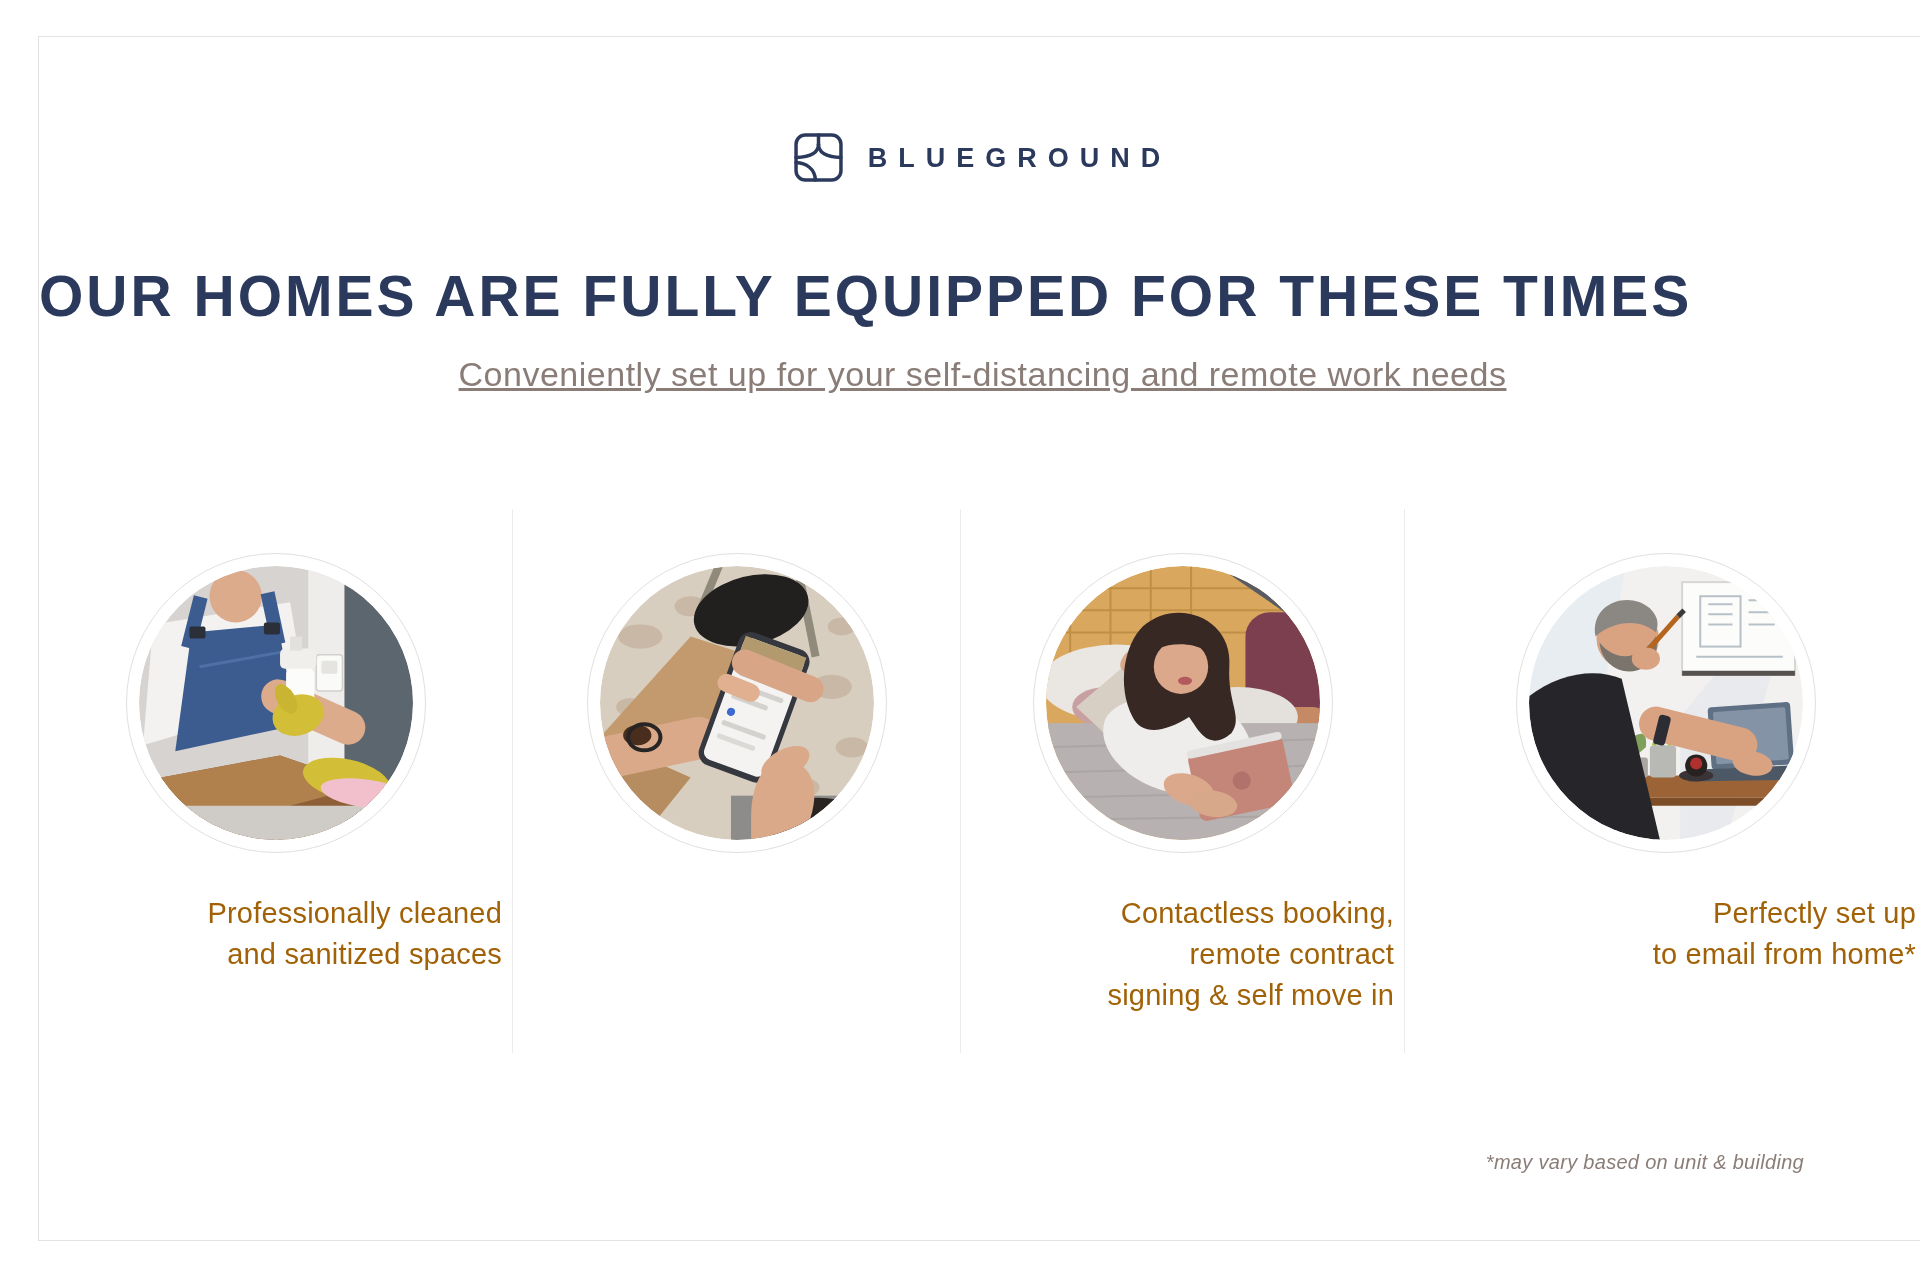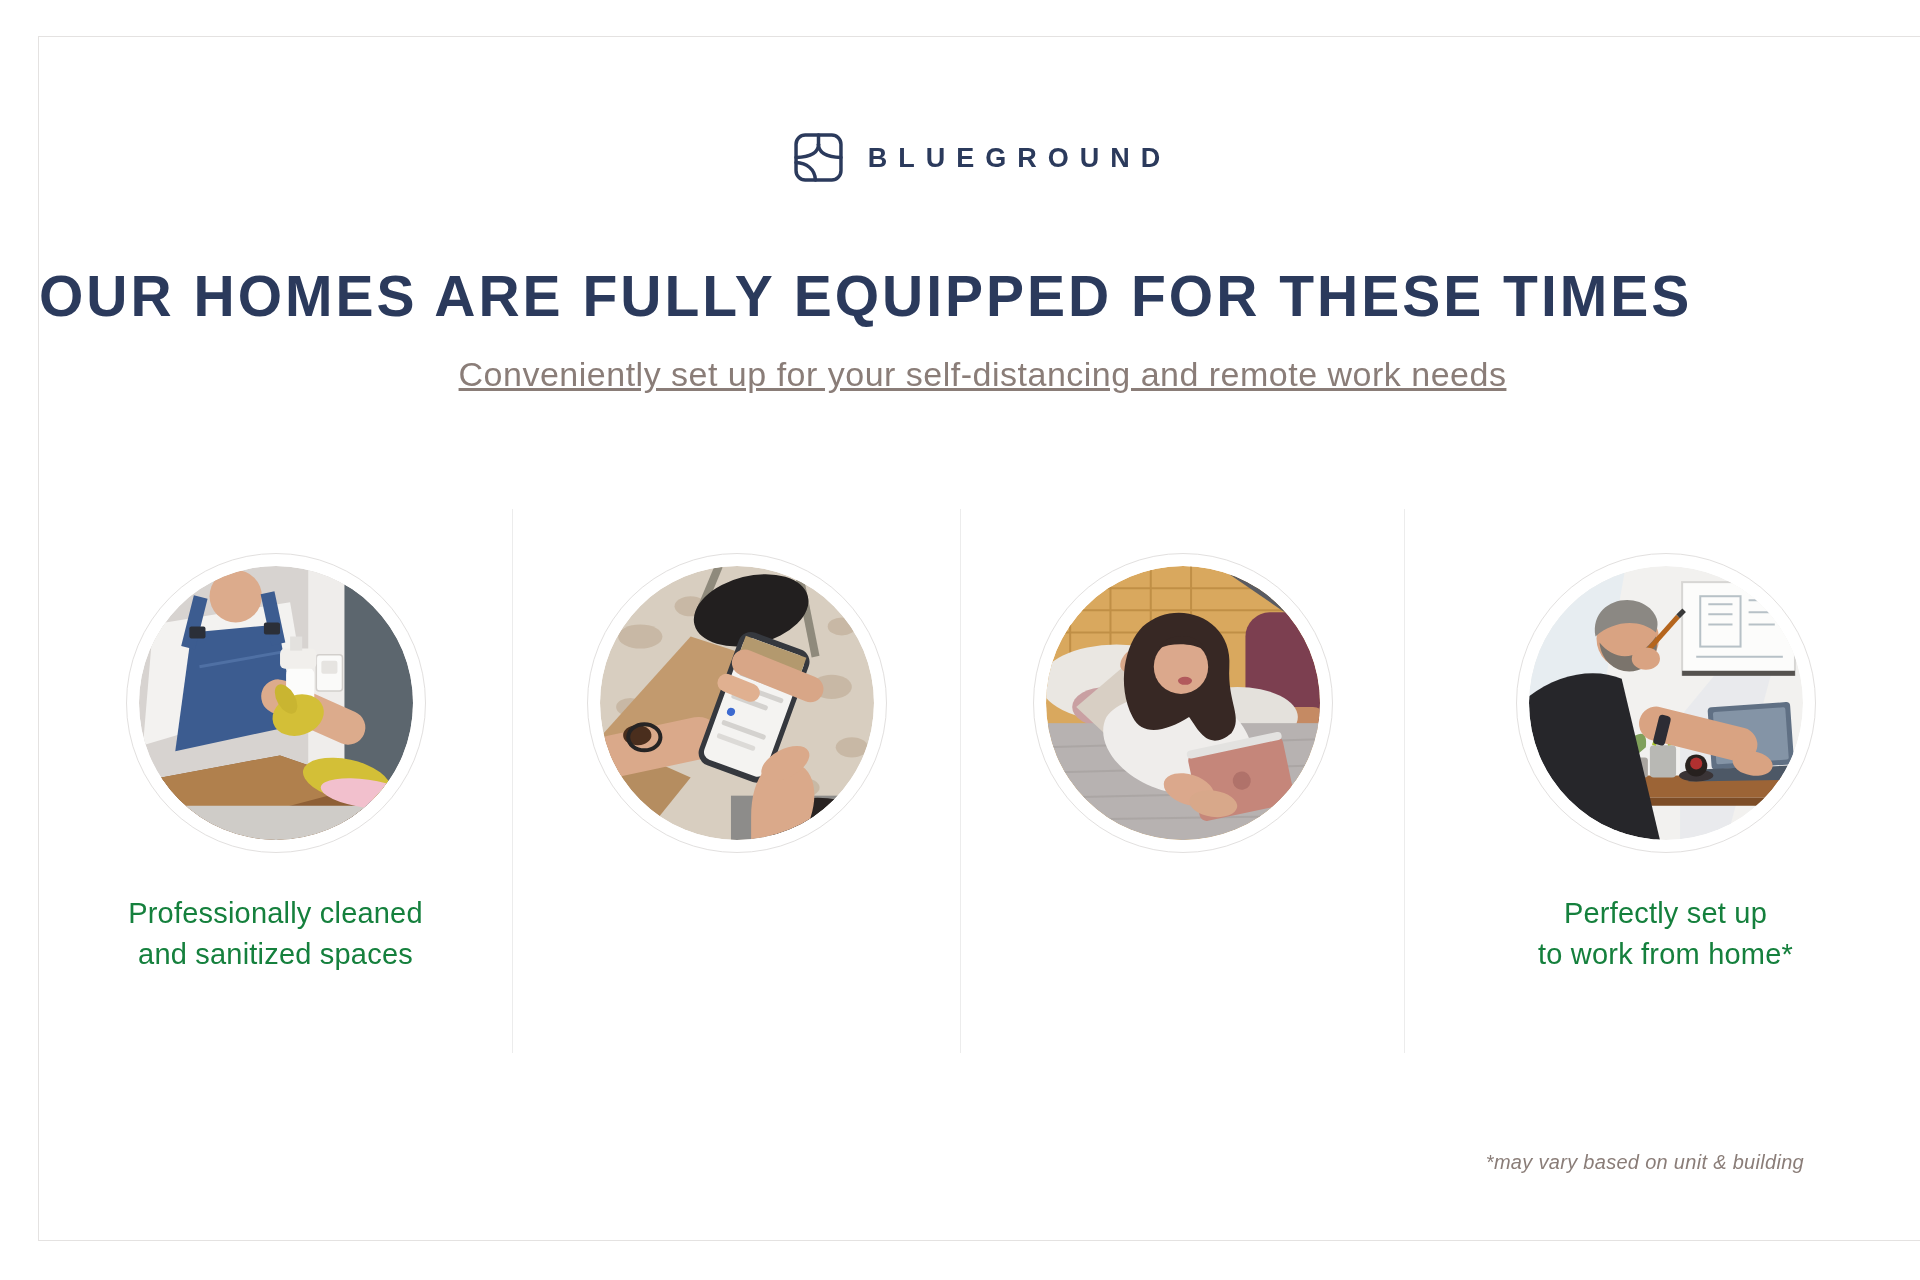--- a/index.html
+++ b/index.html
@@ -45,22 +45,22 @@
     width:300px;height:300px;margin:44px auto 0;border-radius:50%;
     border:1px solid #e2e0df;position:relative;background:#ffffff;
     box-sizing:border-box;
   }
   .photo{
     position:absolute;left:12px;top:12px;width:274px;height:274px;
     border-radius:50%;overflow:hidden;
   }
   .photo svg{display:block;}
   .caption{
-    margin:40px 10px 0;text-align:center;font-size:29px;line-height:41px;
-    color:#15803d;white-space:pre-line;letter-spacing:0.2px;
+    margin:40px 10px 0;text-align:right;font-size:29px;line-height:41px;
+    color:#a16207;white-space:pre-line;letter-spacing:0.2px;
   }
   
   .footnote{
     position:absolute;top:1098px;right:106px;margin:16px;
     font-size:20px;font-style:italic;color:#8a7d78;letter-spacing:0.3px;
   }
 </style>
 </head>
 <body>
 
@@ -236,20 +236,23 @@
                 <rect x="146" y="174" width="96" height="8" rx="4" fill="#e3e2e0"></rect>
                 <circle cx="194" cy="214" r="9" fill="#b0726a"></circle>
               </g>
 
               <ellipse cx="142" cy="222" rx="26" ry="15" fill="#dba88c" transform="rotate(18 142 222)"></ellipse>
               <ellipse cx="166" cy="236" rx="24" ry="13" fill="#d8a88a" transform="rotate(8 166 236)"></ellipse>
             </g>
           </svg>
         </div>
       </div>
+      <p class="caption">Contactless booking,
+remote contract
+signing &amp; self move in</p>
     </div>
 
     <div class="feature">
       <div class="ring">
         <div class="photo">
           <svg width="274" height="274" viewBox="0 0 272 272">
             <defs>
                 <clipPath id="c4">
                   <circle cx="136" cy="136" r="136"></circle>
                 </clipPath>
@@ -305,20 +308,20 @@
               <ellipse cx="116" cy="92" rx="14" ry="11" fill="#d9a382"></ellipse>
 
               <rect x="108" y="150" width="120" height="34" rx="17" fill="#d9a382" transform="rotate(14 168 167)"></rect>
               <rect x="126" y="148" width="12" height="30" rx="4" fill="#2c2c34" transform="rotate(14 132 163)"></rect>
               <ellipse cx="222" cy="196" rx="20" ry="12" fill="#d9a382" transform="rotate(10 222 196)"></ellipse>
             </g>
           </svg>
         </div>
       </div>
       <p class="caption">Perfectly set up
-to work from home*</p>
+to email from home*</p>
     </div>
 
   </div>
 
   <p class="footnote">*may vary based on unit &amp; building</p>
 
 </div>
 
 </body></html>

